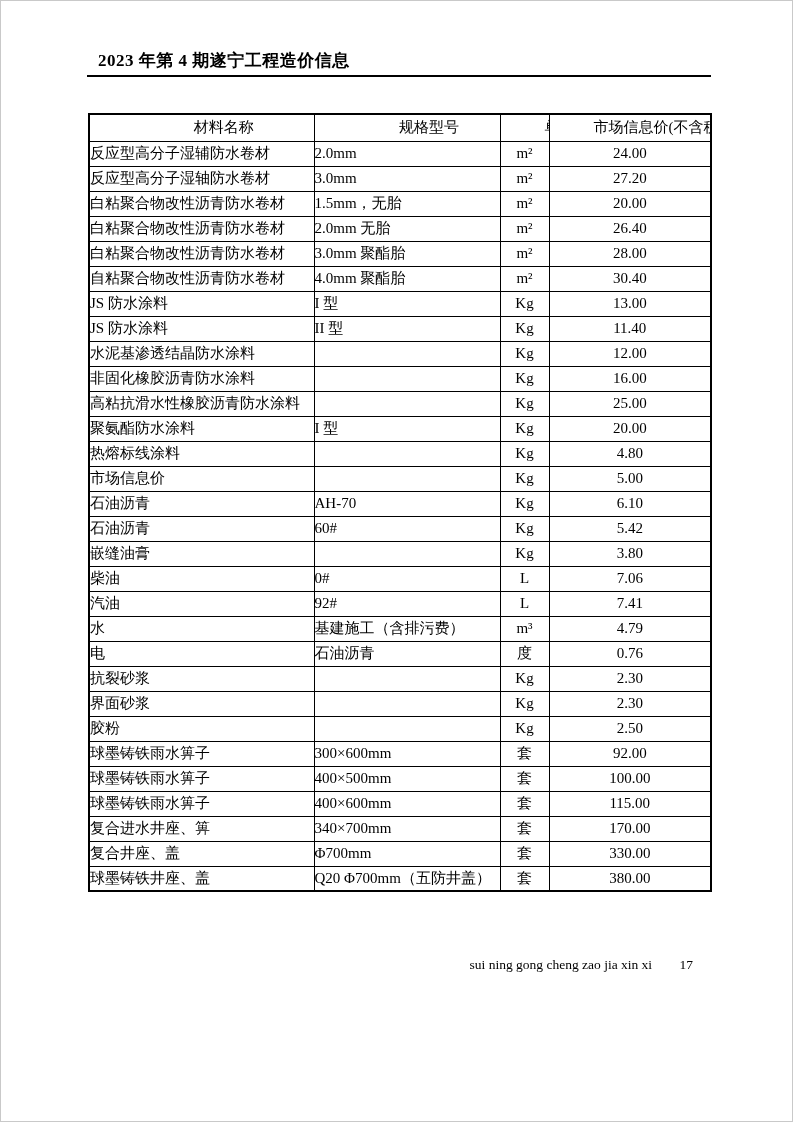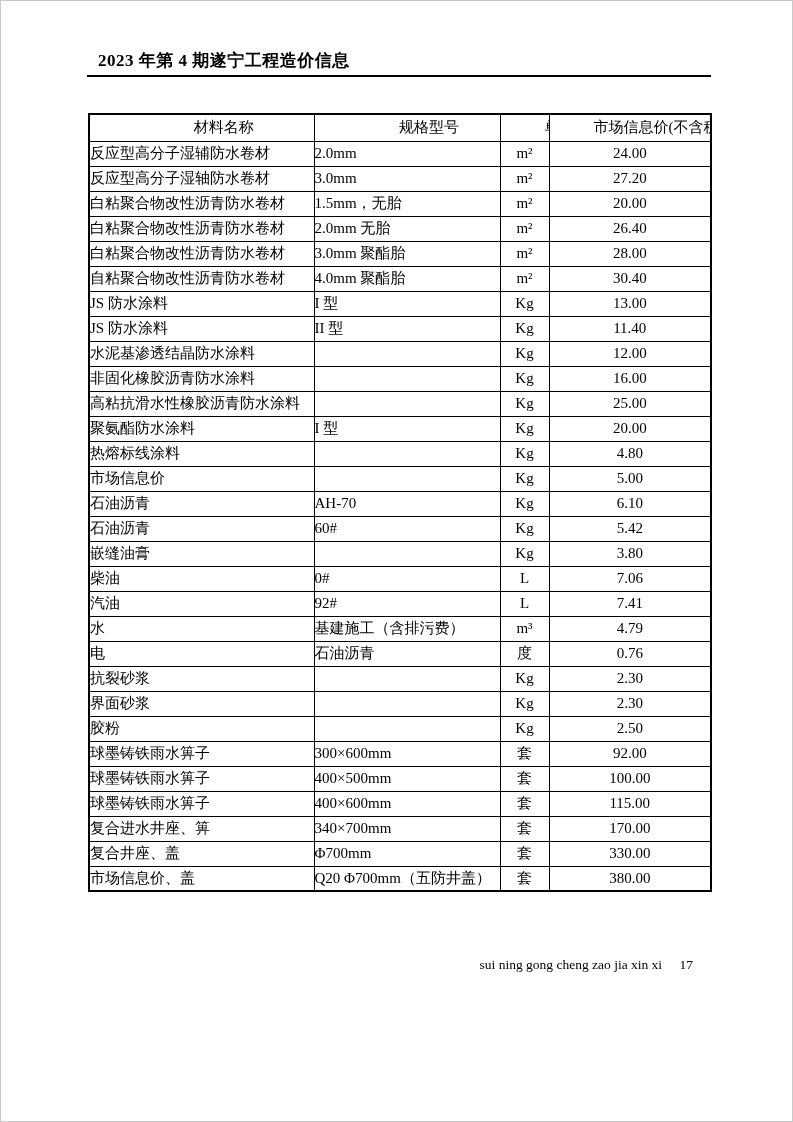--- a/index.html
+++ b/index.html
@@ -68,21 +68,21 @@
     left: 87px;
     top: 956px;
     width: 622px;
     text-align: right;
     font-size: 13.5px;
     box-sizing: border-box;
     padding-right: 17px;
   }
   .page-footer .pagenum {
     display: inline-block;
-    margin-left: 14px;
+    margin-left: 24px;
   }
 </style>
 </head>
 <body>
 
 <div class="page">
 
   <div class="page-header">
     <span>2023 年第 4 期</span>
     <span>遂宁工程造价信息</span>
@@ -274,21 +274,21 @@
           <td class="col2">套</td>
           <td class="col3">170.00</td>
         </tr>
         <tr>
           <td class="col0">复合井座、盖</td>
           <td class="col1">Φ700mm</td>
           <td class="col2">套</td>
           <td class="col3">330.00</td>
         </tr>
         <tr>
-          <td class="col0">市场信息价、盖</td>
+          <td class="col0">球墨铸铁井座、盖</td>
           <td class="col1">Q20  Φ700mm（五防井盖）</td>
           <td class="col2">套</td>
           <td class="col3">380.00</td>
         </tr>
       </tbody>
   </table>
 
   <div class="page-footer">
     <span>sui ning gong cheng zao jia xin xi</span>
     <span class="pagenum">17</span>

